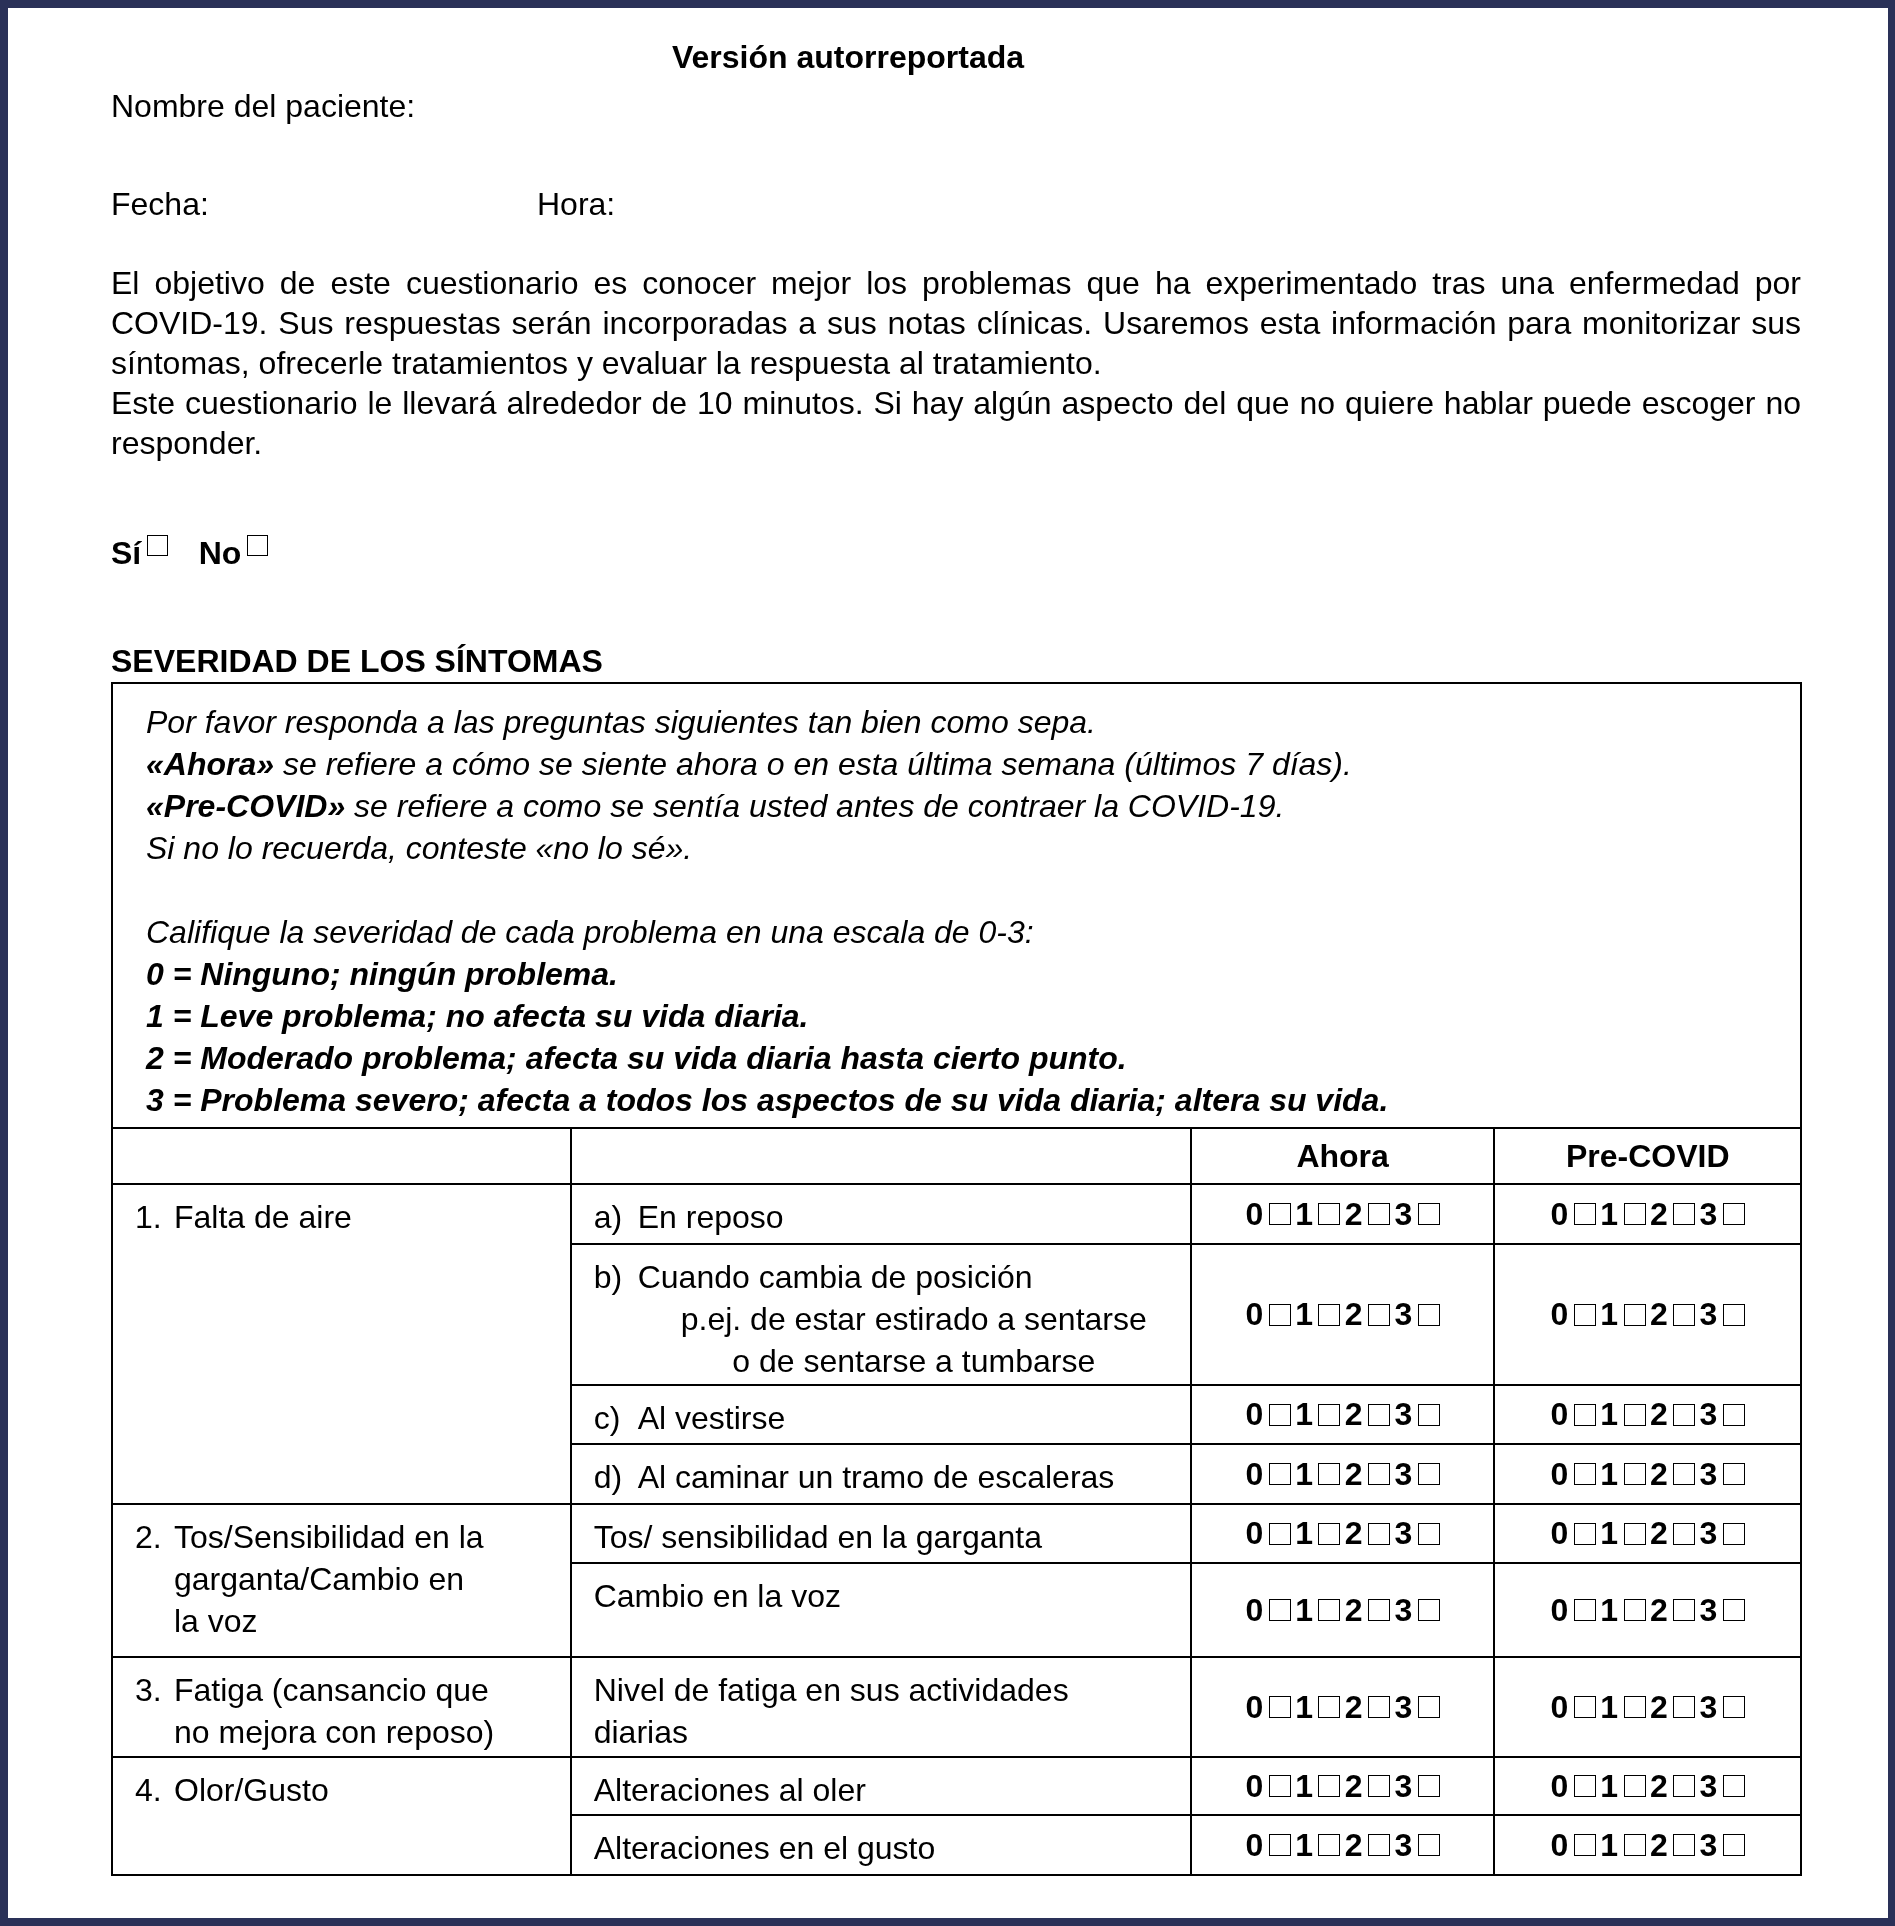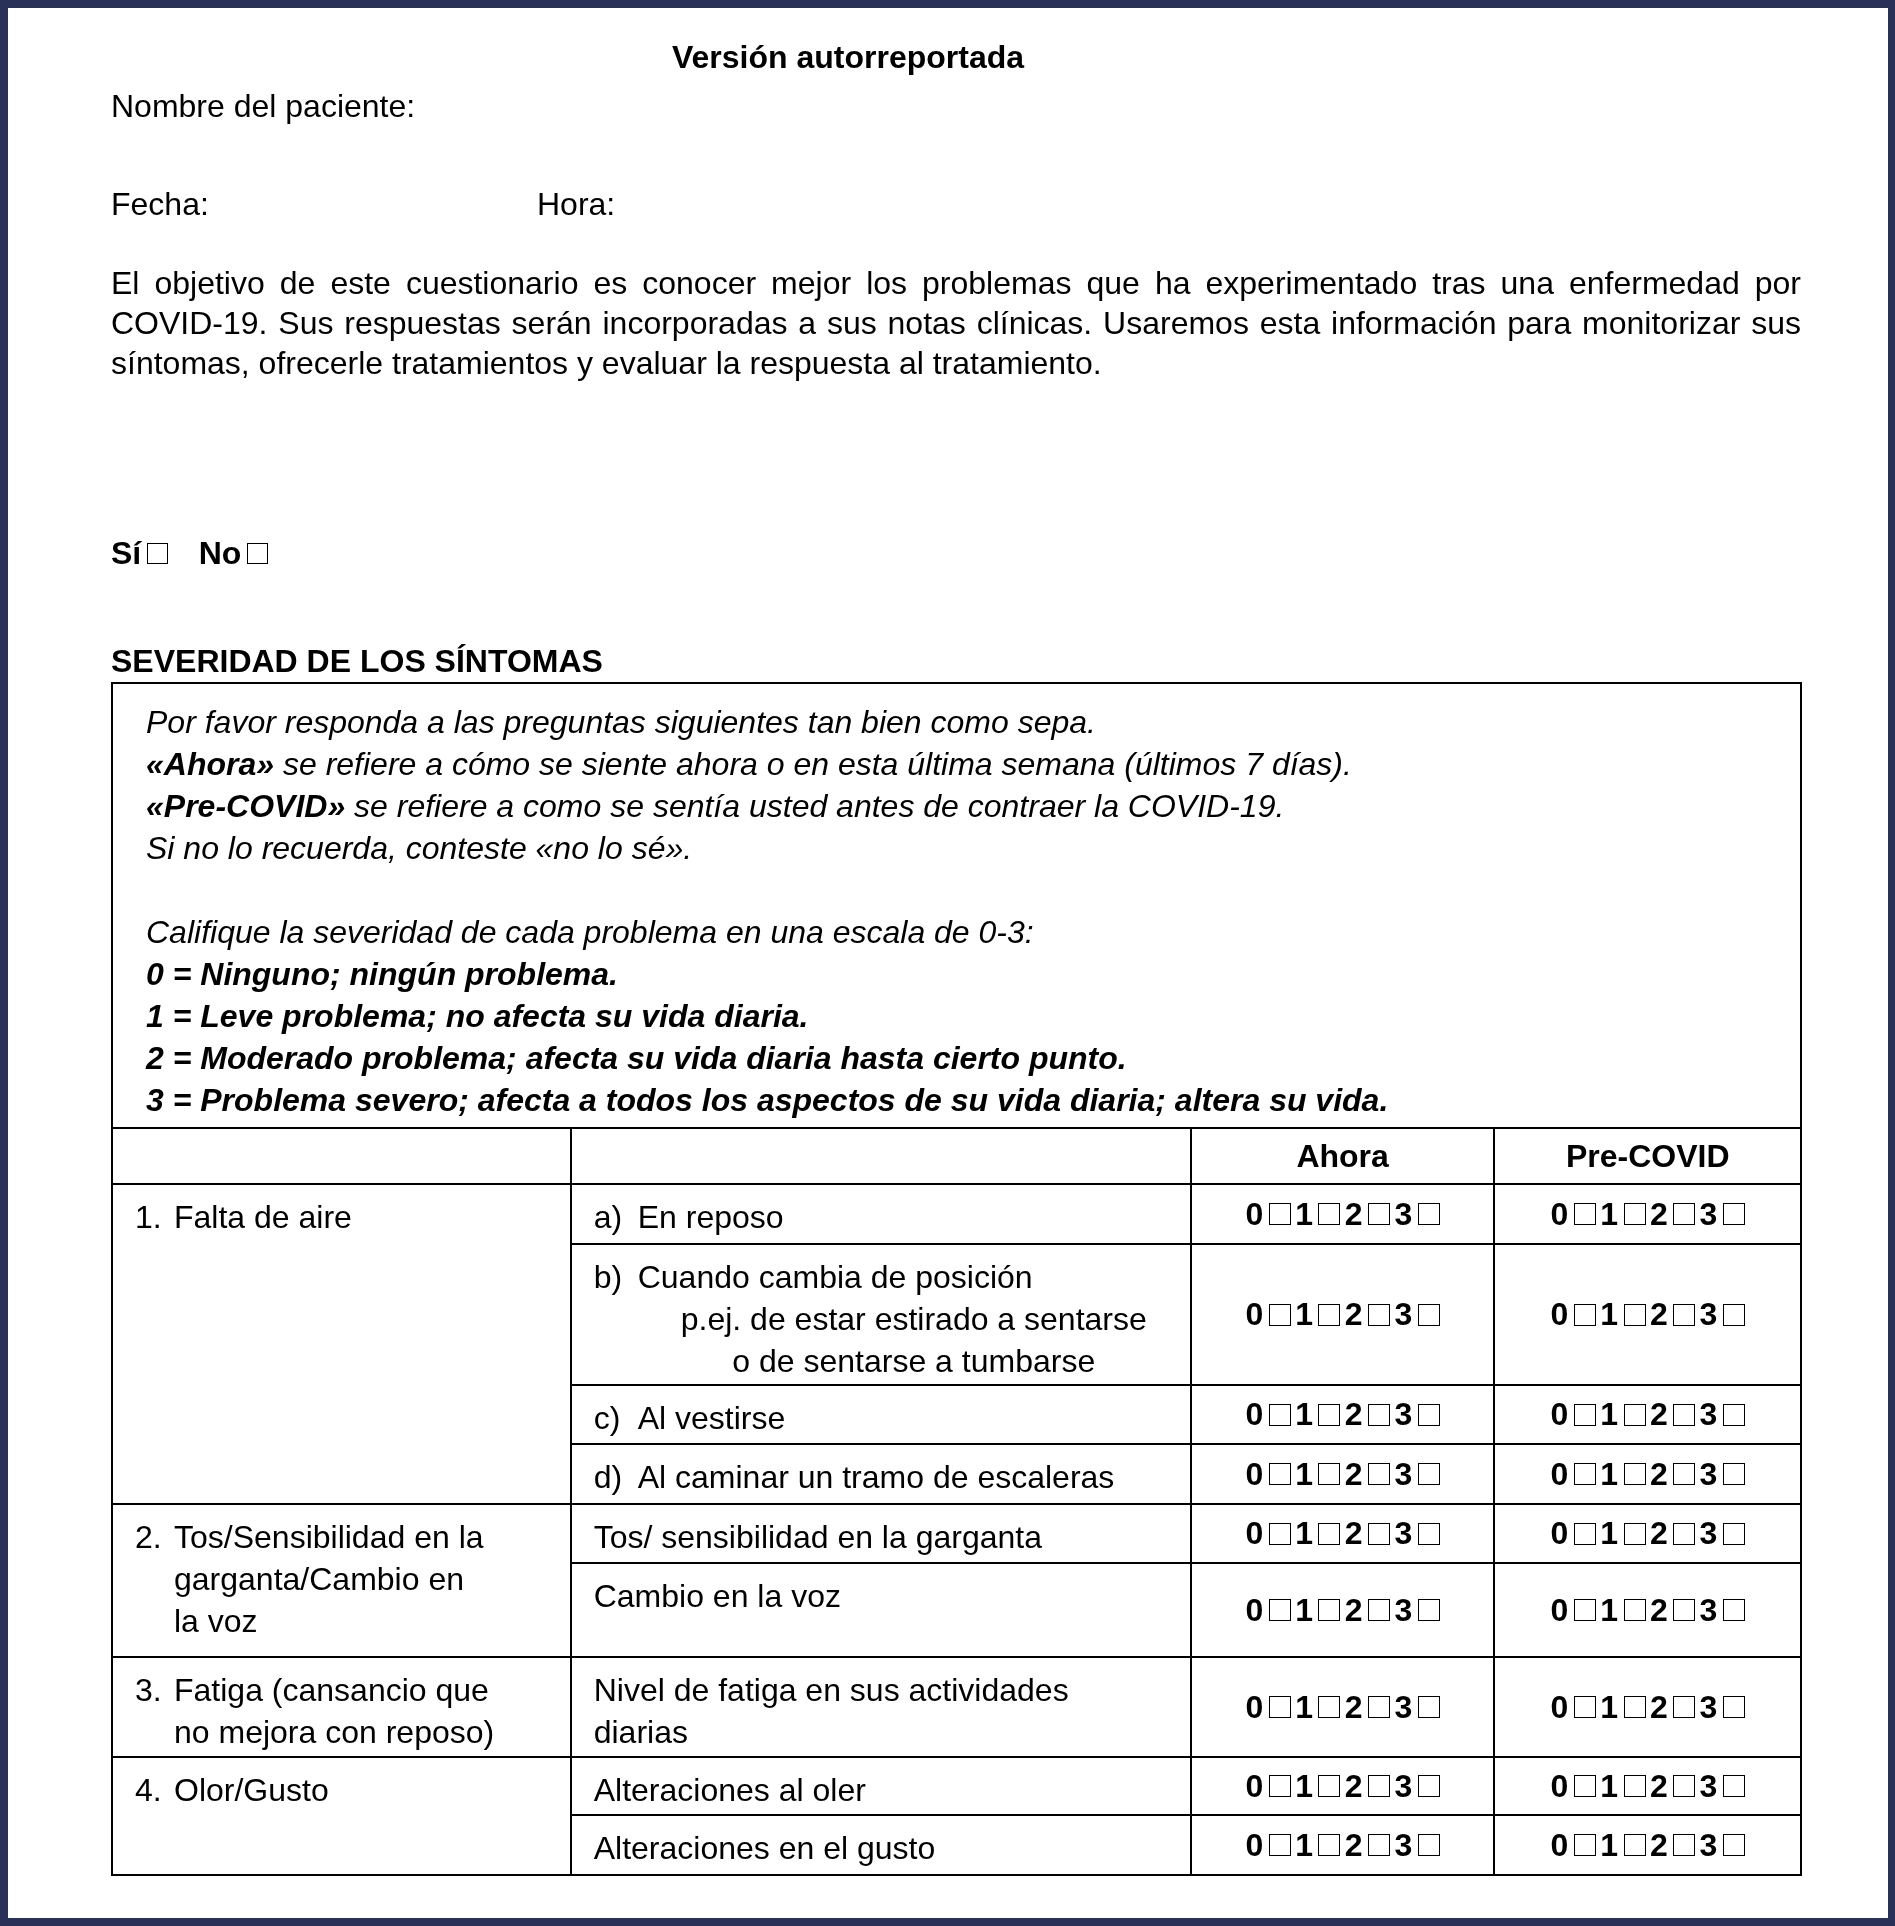--- a/index.html
+++ b/index.html
@@ -8,21 +8,21 @@
   .frame { position:absolute; left:0; top:0; width:1896px; height:1926px; box-sizing:border-box;
            border:8.9px solid #2a3158; }
   .abs { position:absolute; white-space:nowrap; }
   .title { left:0; width:1696px; text-align:center; top:39px; font-size:32px; font-weight:bold; }
   .lbl { font-size:32px; }
   .intro { position:absolute; left:111px; width:1690px; top:263px; font-size:32px; 
            line-height:40px; text-align:justify; }
   .intro p { margin:0; }
   .consent { position:absolute; left:111px; top:535px; font-size:32px; font-weight:bold; display:flex; align-items:center; gap:0; }
   .box { display:inline-block; width:21px; height:21px; border:1.7px solid #000; box-sizing:border-box; background:#fff; vertical-align:middle; }
-  .consent .opt { display:inline-flex; align-items:center; gap:5.5px; margin-right:31px; }
+  .consent .opt { display:inline-flex; align-items:flex-start; gap:5.5px; margin-right:31px; }
   .section { left:111px; top:643px; font-size:32px; font-weight:bold; }
   table.sev { position:absolute; left:111px; top:682px; width:1691px; border-collapse:collapse;
               font-size:32px; }
   table.sev td { border:2.8px solid #000; vertical-align:top; padding:0; box-sizing:border-box; }
   .instr { padding:16.6px 33px 6.6px 33px !important; font-style:italic; line-height:42px; }
   .instr p { margin:0; }
   .instr .gap { height:42px; }
   .instr .bi { font-weight:bold; }
   .hdr { text-align:center; font-weight:bold; vertical-align:middle !important; height:56px; }
   .q { padding:11px 0 0 22px !important; line-height:42px; }
@@ -42,20 +42,21 @@
 <div class="frame"></div>
 
 <div class="abs title">Versión autorreportada</div>
 
 <div class="abs lbl" style="left:111px; top:88px;">Nombre del paciente:</div>
 <div class="abs lbl" style="left:111px; top:186px;">Fecha:</div>
 <div class="abs lbl" style="left:537px; top:186px;">Hora:</div>
 
 <div class="intro">
   <p>El objetivo de este cuestionario es conocer mejor los problemas que ha experimentado tras una enfermedad por COVID-19. Sus respuestas serán incorporadas a sus notas clínicas. Usaremos esta información para monitorizar sus síntomas, ofrecerle tratamientos y evaluar la respuesta al tratamiento.</p>
+  <p>Este cuestionario le llevará alrededor de 10 minutos. Si hay algún aspecto del que no quiere hablar puede escoger no responder.</p>
 </div>
 
 <div class="consent">
   <span class="opt">
     <span>Sí</span>
     <span class="box"></span>
   </span>
   <span class="opt">
     <span>No</span>
     <span class="box"></span>

